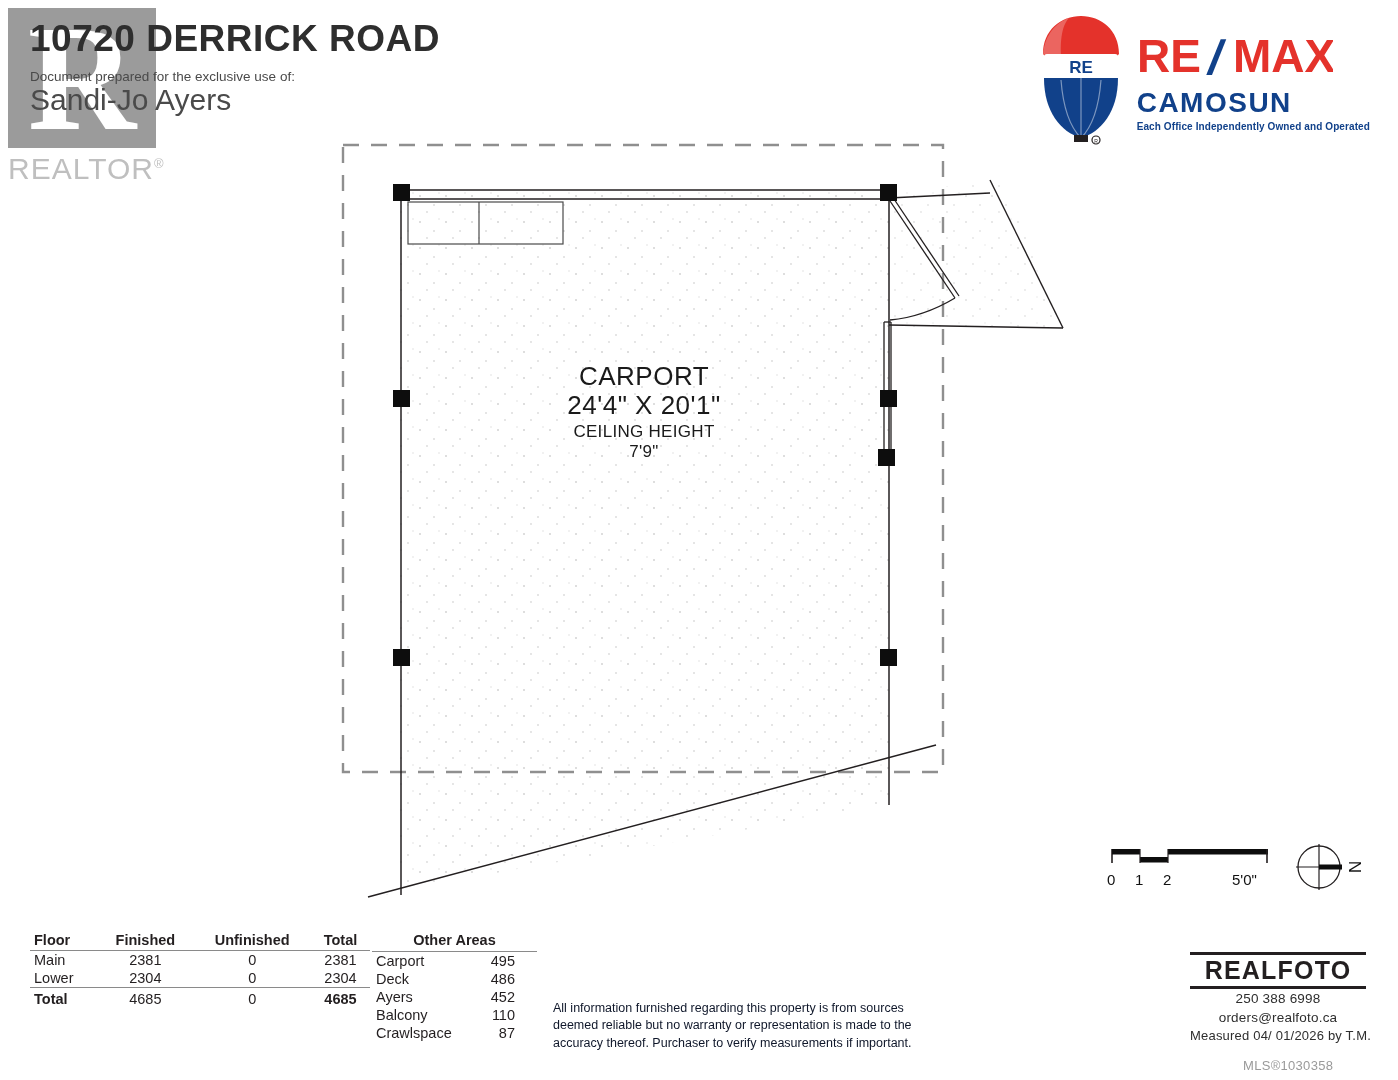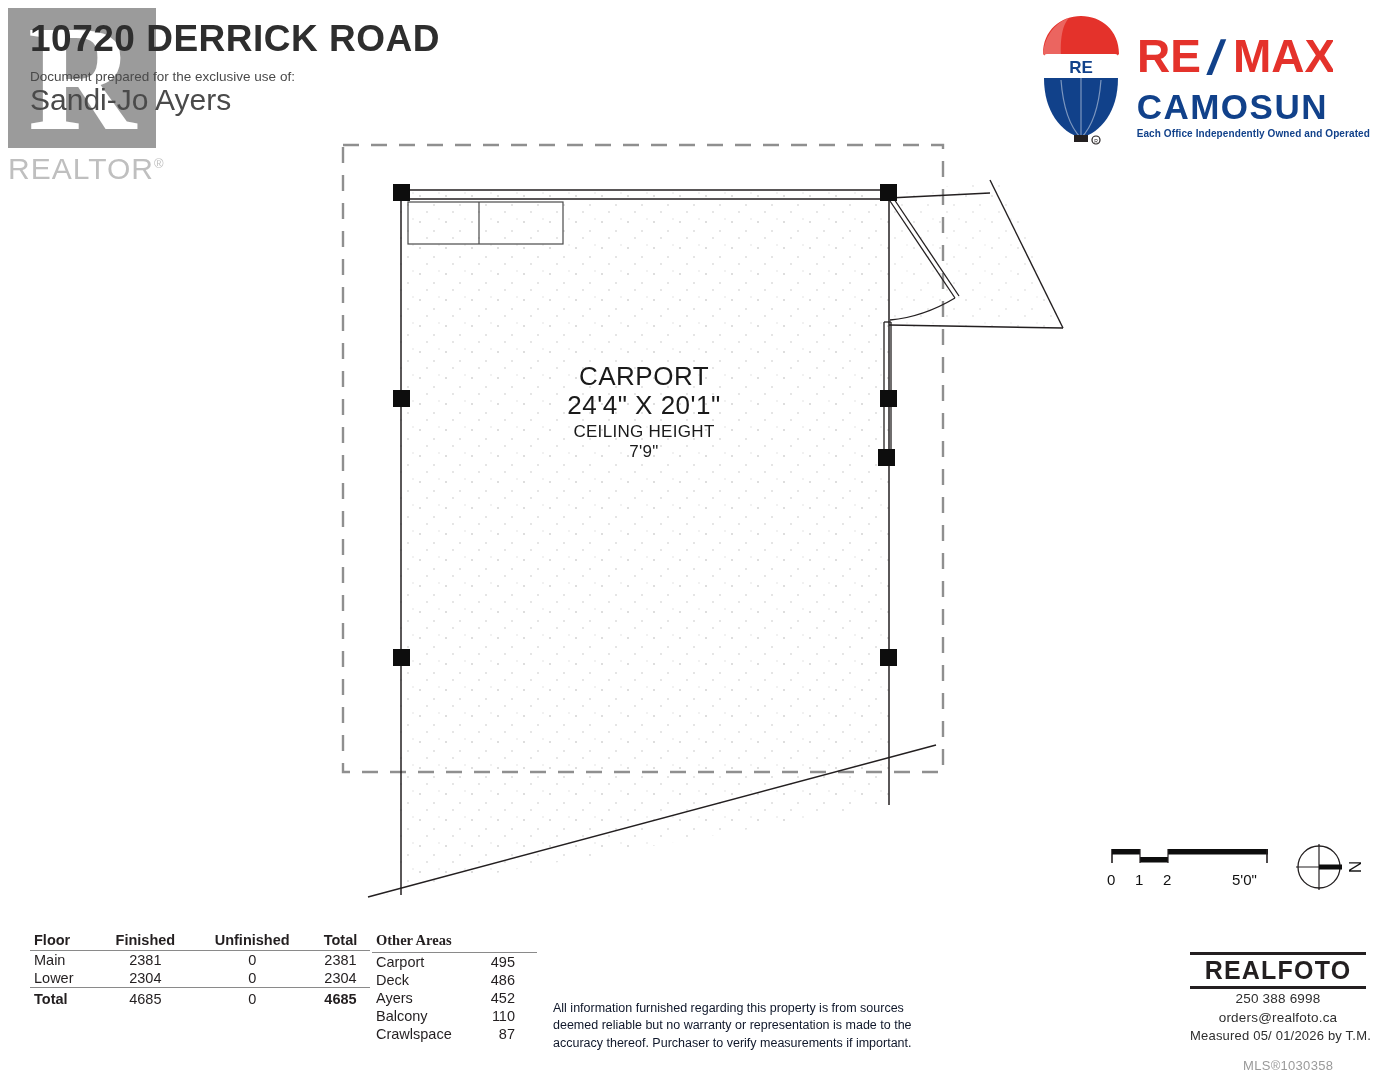--- a/index.html
+++ b/index.html
@@ -76,21 +76,21 @@
   #remax-logo {
     position: absolute; right: 28px; top: 14px;
     display: flex; align-items: flex-start; gap: 14px;
     z-index: 3;
   }
   #remax-balloon { width: 84px; height: 132px; }
   #remax-wordmark { padding-top: 18px; }
   #remax-word { line-height: 1; }
   #remax-sub {
     color: #11418a; font-weight: bold;
-    font-size: 35px; letter-spacing: 1.5px;
+    font-size: 28px; letter-spacing: 1.5px;
     line-height: 1; margin-top: 2px;
   }
   #remax-tag {
     color: #11418a; font-weight: bold;
     font-size: 10px; letter-spacing: 0.1px;
     margin-top: 4px;
   }
 
   
   #plan-area {
@@ -154,24 +154,23 @@
   #floor-table tr.total-row td.c-unf { font-weight: normal; }
   #floor-table tr.total-row td.c-fin { font-weight: normal; }
 
   #other-table {
     position: absolute; left: 372px; top: 932px;
     width: 165px;
     font-size: 14.5px; color: #231f20;
     border-collapse: collapse;
   }
   #other-table th {
-    font-weight: bold; text-align: left;
+    font-weight: bold; text-align: center;
     padding: 0 4px 3px 4px;
     border-bottom: 1.6px solid #8a8a8a;
-    font-family: Liberation Serif, serif;
   }
   #other-table td { padding: 1px 4px; }
   #other-table td.oa-name { text-align: left; }
   #other-table td.oa-val { text-align: right; padding-right: 22px; }
 
   #disclaimer {
     position: absolute; left: 553px; top: 1000px;
     width: 360px;
     font-size: 12.5px; line-height: 1.38;
     color: #0f172a;
@@ -408,16 +407,16 @@
     </tr>
   </tbody>
 </table>
 
 <div id="disclaimer">All information furnished regarding this property is from sources deemed reliable but no warranty or representation is made to the accuracy thereof. Purchaser to verify measurements if important.</div>
 
 <div id="realfoto">
   <div id="realfoto-name">REALFOTO</div>
   <div class="rf-line">250 388 6998</div>
   <div class="rf-line">orders@realfoto.ca</div>
-  <div class="rf-line rf-measured">Measured 05/ 01/2026 by T.M.</div>
+  <div class="rf-line rf-measured">Measured 04/ 01/2026 by T.M.</div>
 </div>
 
 <div id="mls-id">MLS®1030358</div>
 
 </body></html>

